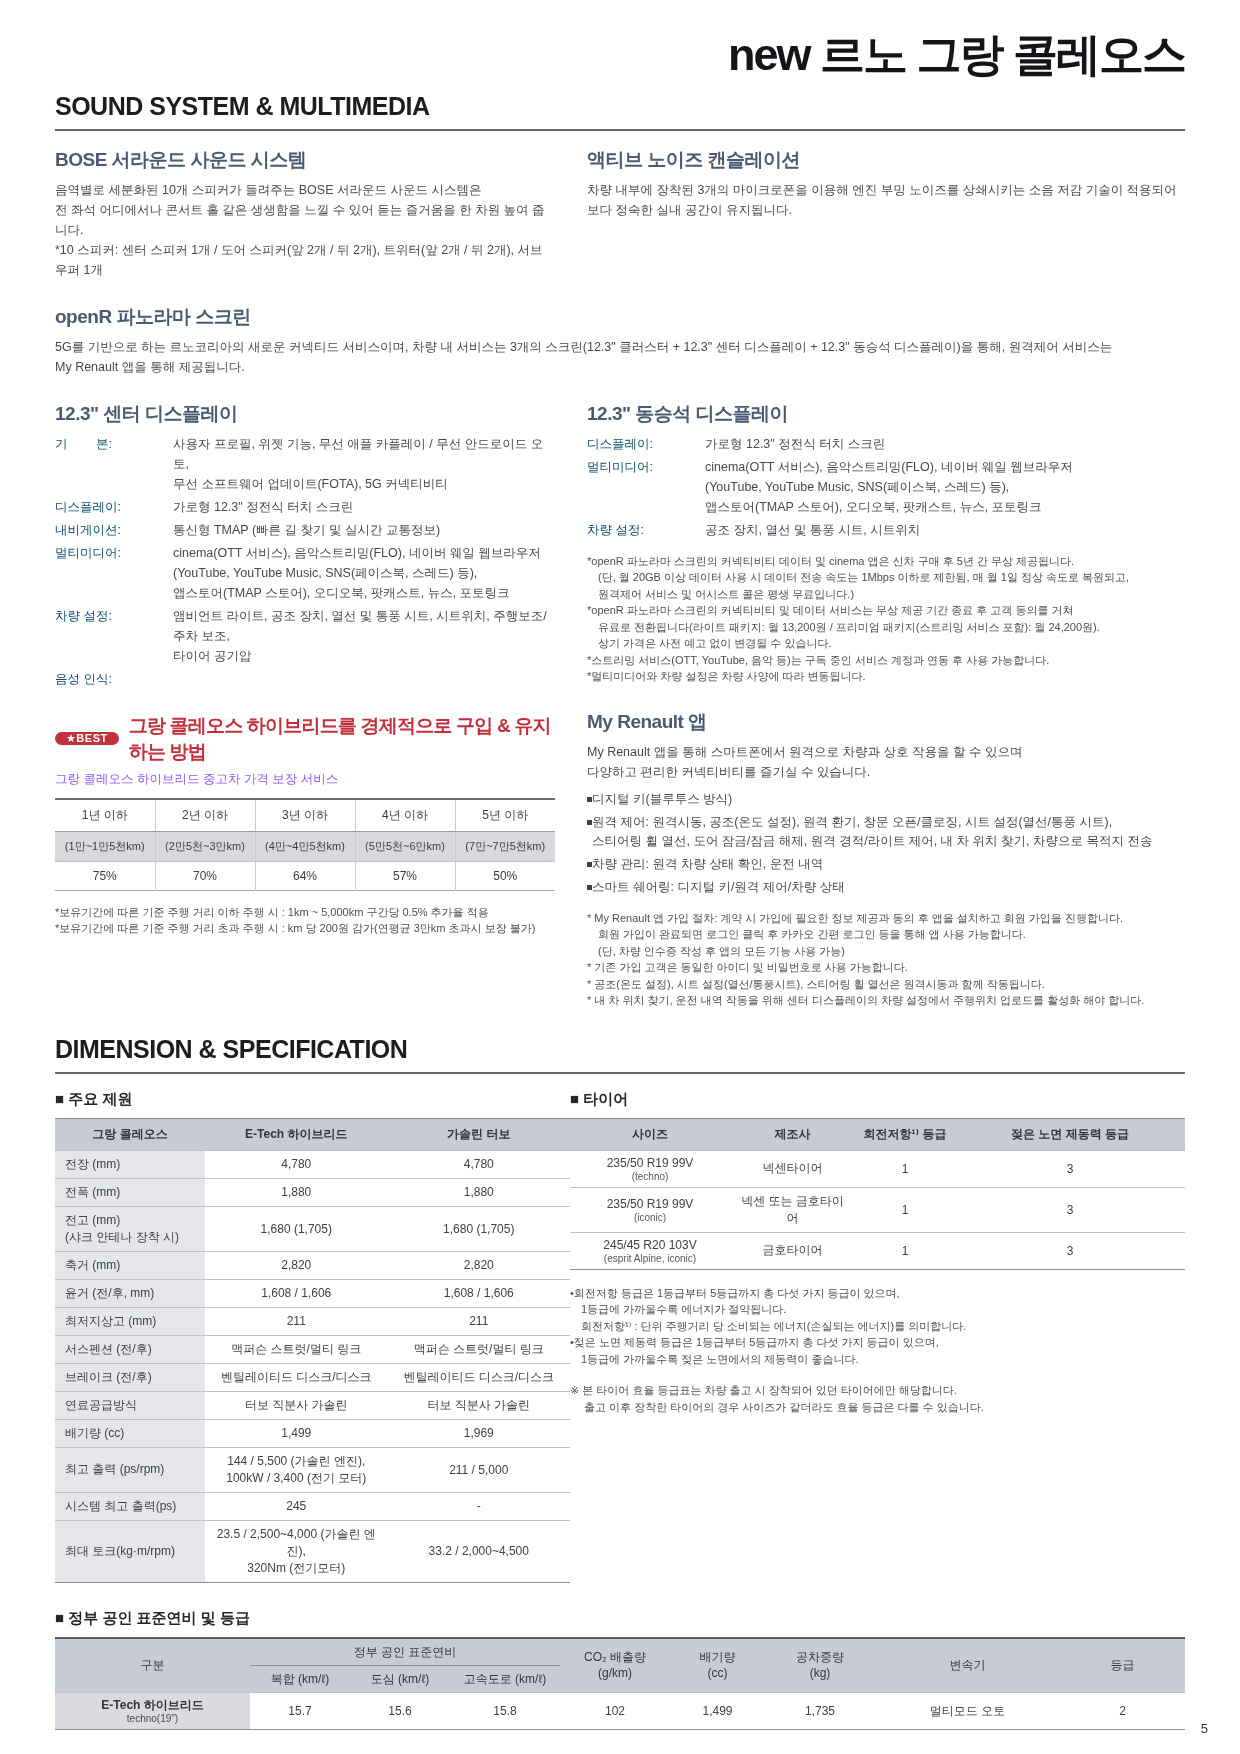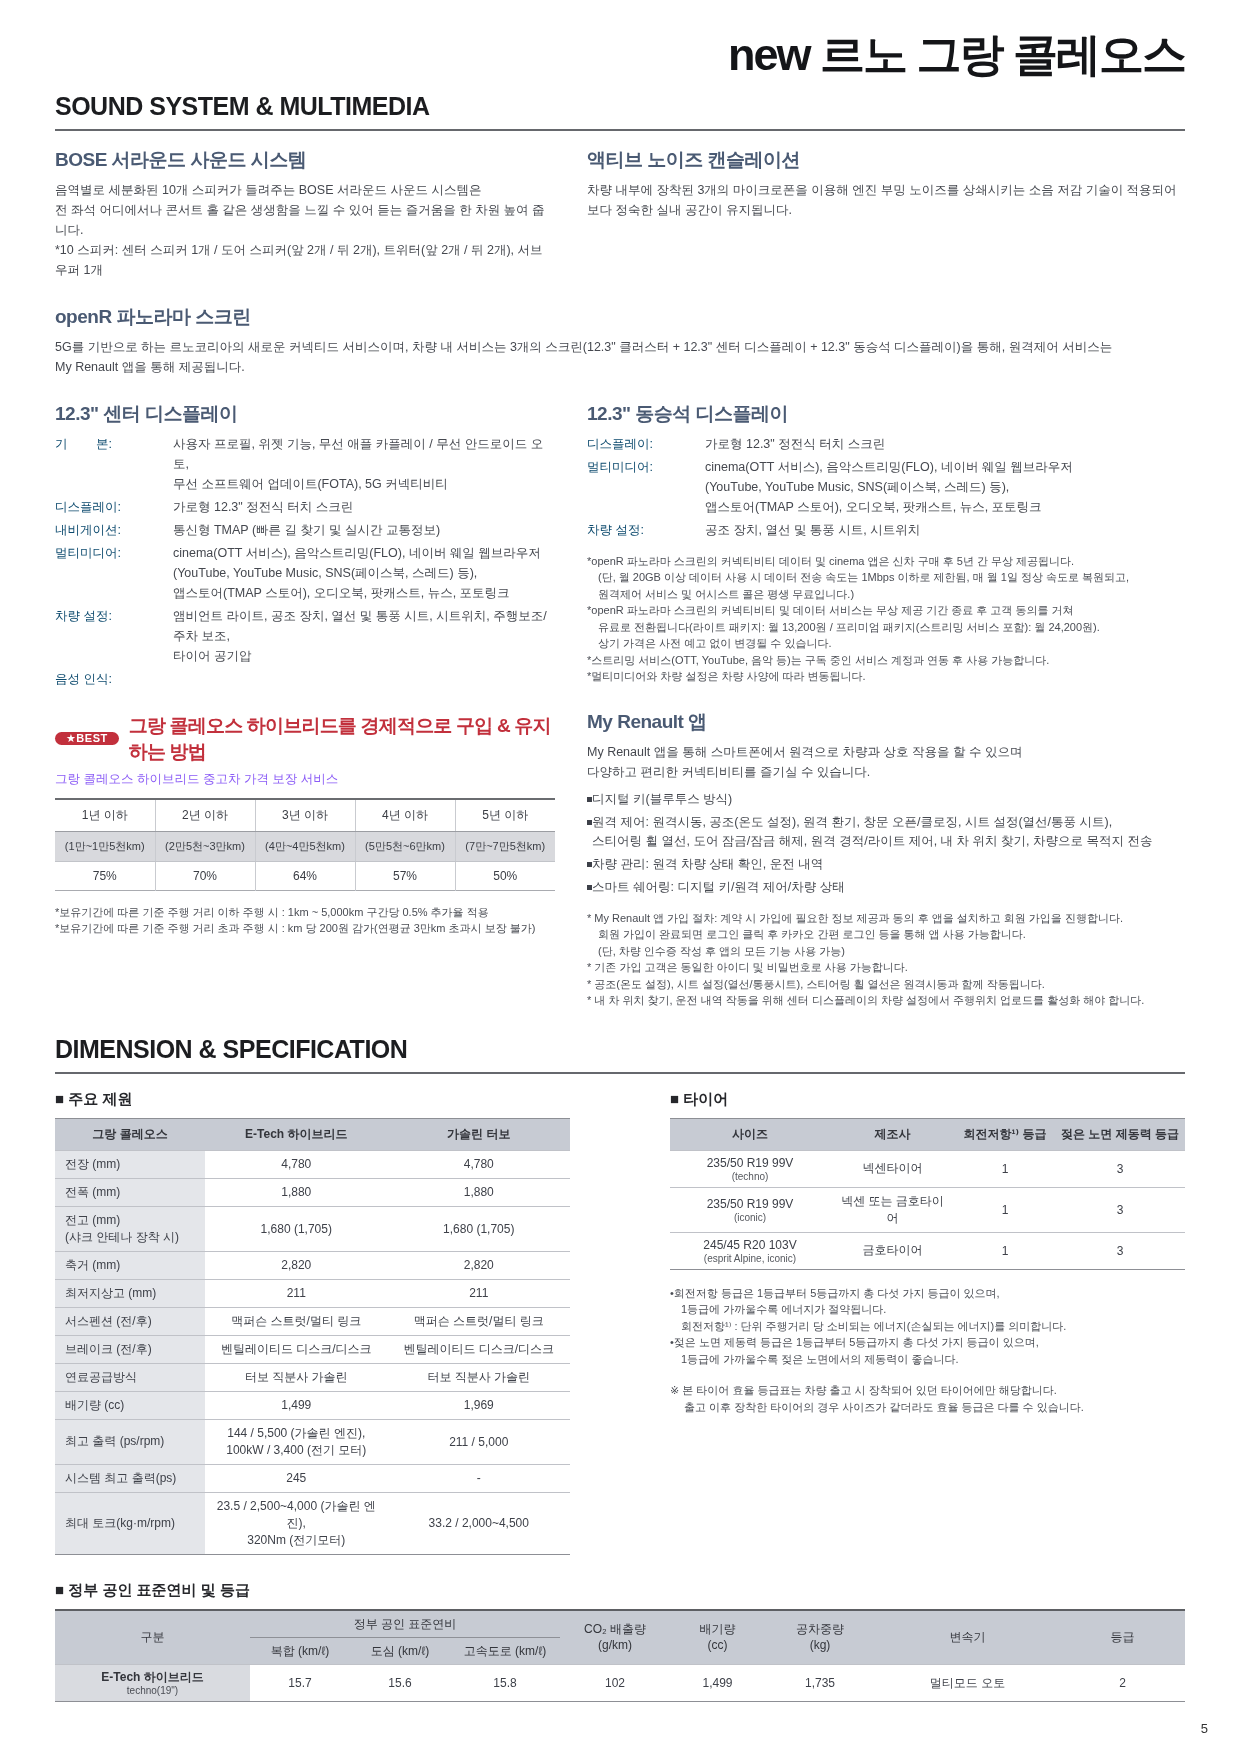--- a/index.html
+++ b/index.html
@@ -26,21 +26,21 @@
   .ptable{width:100%;border-collapse:collapse;border-top:2px solid #6a6c70;border-bottom:1px solid #a9abb0;table-layout:fixed}
   .ptable td{text-align:center;font-size:12px;padding:7px 2px;border-right:1px solid #c9cbd0;color:#3a3d44}
   .ptable td:last-child{border-right:none}
   .ptable tr.yr td{border-bottom:1px solid #9b9da2}
   .ptable tr.dist td{background:#d8d9dd;font-size:11px;border-bottom:1px solid #c2c4c9}
   
   .bullet{display:flex;font-size:12.5px;line-height:1.52;margin-bottom:4px}
   .bdot{width:5px;height:5px;background:#3e4149;flex:none;margin-top:7px}
   .btext{white-space:pre-line;color:#45484f}
   
-  .dim-cols{display:grid;grid-template-columns:515px 1fr;column-gap:100px}
+  .dim-cols{display:grid;grid-template-columns:515px 1fr;}
   .blk-label{font-size:15px;font-weight:700;color:#26272b;margin-bottom:9px}
   .dtable{width:100%;border-collapse:collapse;border-top:1px solid #8d8f95;border-bottom:1px solid #8d8f95;font-size:12px;table-layout:fixed}
   .dtable th{background:#c7cbd3;font-weight:700;color:#33353b;padding:7px 4px;text-align:center}
   .dtable td{padding:5px 8px;text-align:center;border-top:1px solid #c0c2c8;white-space:pre-line;color:#3e4149}
   .dtable td.lbl{background:#e4e6ea;text-align:left;padding-left:10px}
   .sz2{display:block;font-size:10px;color:#55585e;margin-top:1px}
   .notes{font-size:11px;line-height:1.5;white-space:pre-line;color:#4a4d54;margin-top:15px}
   
   .ftable{width:100%;border-collapse:collapse;border-top:2px solid #5d5f63;border-bottom:1px solid #8d8f95;font-size:12px;table-layout:fixed}
   .ftable th{background:#c7cbd3;font-weight:400;color:#33353b;padding:5px 4px;white-space:pre-line;text-align:center;line-height:1.35}
@@ -249,20 +249,25 @@
 (샤크 안테나 장착 시)</td>
                 <td>1,680 (1,705)</td>
                 <td>1,680 (1,705)</td>
               </tr>
           <tr>
                 <td class="lbl">축거 (mm)</td>
                 <td>2,820</td>
                 <td>2,820</td>
               </tr>
           <tr>
+                <td class="lbl">윤거 (전/후, mm)</td>
+                <td>1,608 / 1,606</td>
+                <td>1,608 / 1,606</td>
+              </tr>
+          <tr>
                 <td class="lbl">최저지상고 (mm)</td>
                 <td>211</td>
                 <td>211</td>
               </tr>
           <tr>
                 <td class="lbl">서스펜션 (전/후)</td>
                 <td>맥퍼슨 스트럿/멀티 링크</td>
                 <td>맥퍼슨 스트럿/멀티 링크</td>
               </tr>
           <tr>

